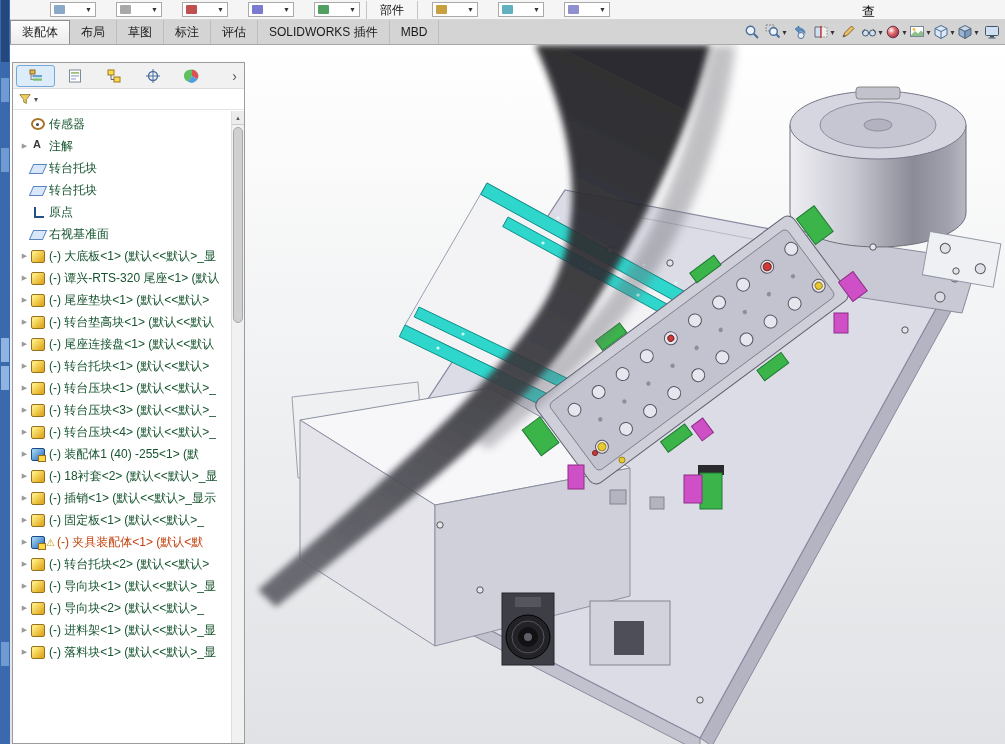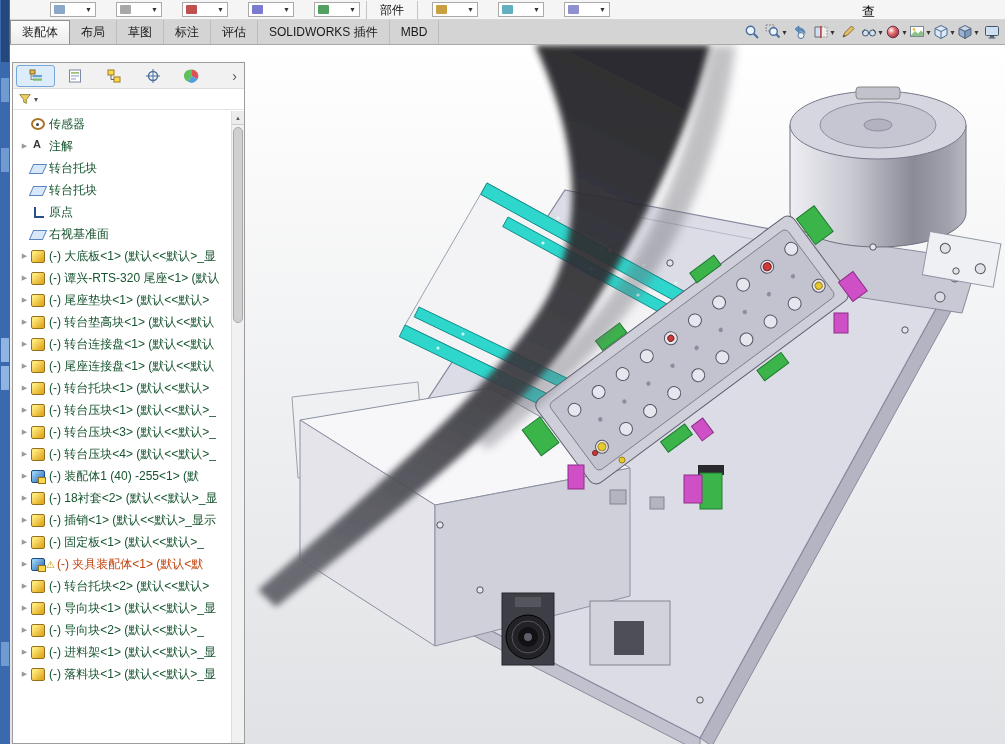--- a/index.html
+++ b/index.html
@@ -608,26 +608,20 @@
           <span class="t-label">(-) 尾座垫块&lt;1&gt; (默认&lt;&lt;默认&gt;</span>
         </div>
 
         <div class="tree-row arrow" data-icon="part">
           <span class="t-arrow">▶</span>
           <span class="ticon"></span>
 
           <span class="t-label">(-) 转台垫高块&lt;1&gt; (默认&lt;&lt;默认</span>
         </div>
 
-        <div class="tree-row arrow" data-icon="part">
-          <span class="t-arrow">▶</span>
-          <span class="ticon"></span>
-
-          <span class="t-label">(-) 转台连接盘&lt;1&gt; (默认&lt;&lt;默认</span>
-        </div>
 
         <div class="tree-row arrow" data-icon="part">
           <span class="t-arrow">▶</span>
           <span class="ticon"></span>
 
           <span class="t-label">(-) 尾座连接盘&lt;1&gt; (默认&lt;&lt;默认</span>
         </div>
 
         <div class="tree-row arrow" data-icon="part">
           <span class="t-arrow">▶</span>

